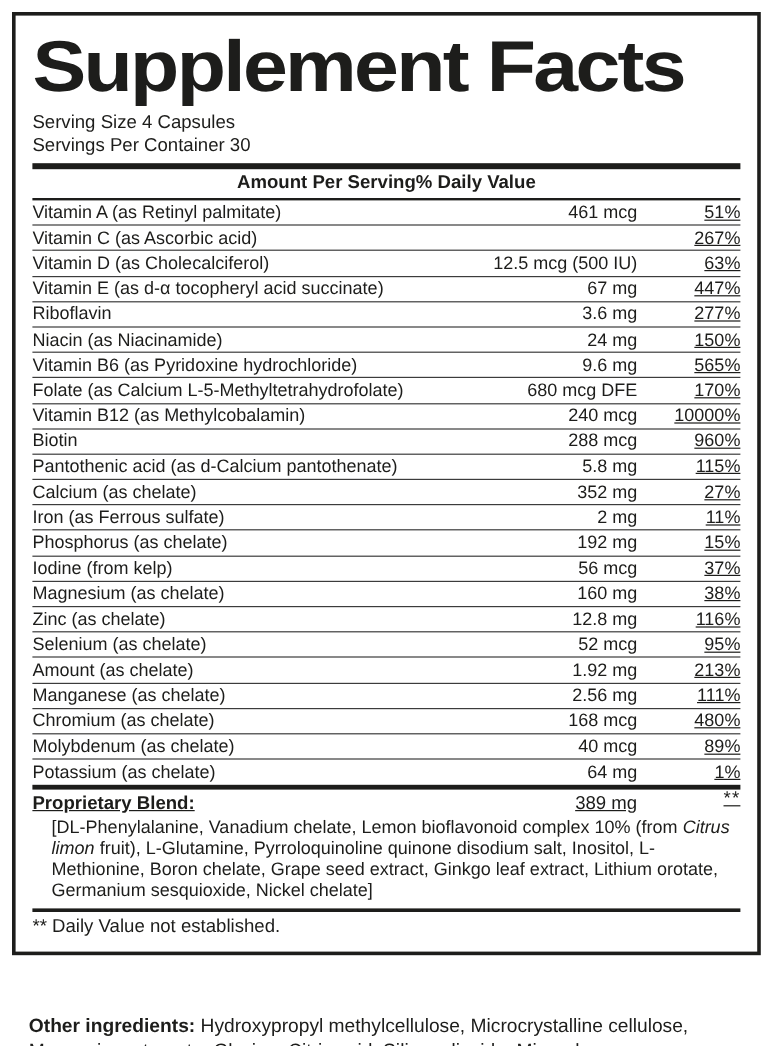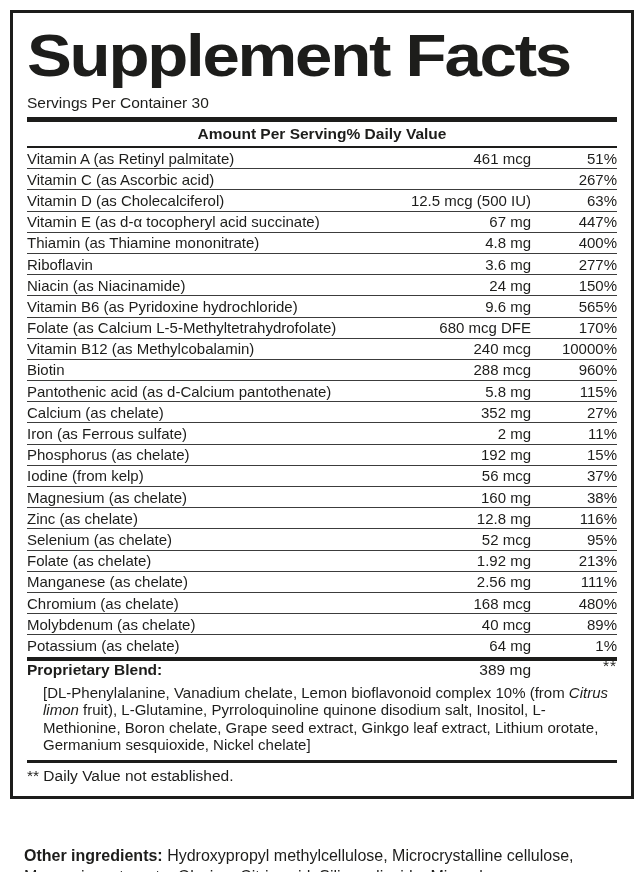--- a/index.html
+++ b/index.html
@@ -70,26 +70,28 @@
   .row {
     display: flex;
     align-items: center;
     height: 21.2px;
     font-size: 15px;
     border-bottom: 1px solid #3c3c3c;
   }
   .row:last-child { border-bottom: none; }
   .cell-name { flex: 1 1 auto; white-space: nowrap; overflow: hidden; }
   .cell-amount { flex: 0 0 150px; text-align: right; white-space: nowrap; }
-  .cell-dv { flex: 0 0 86px; text-align: right; white-space: nowrap; }
+  .cell-dv { flex: 0 0 86px; text-align: right; white-space: nowrap; text-decoration: underline; }
 
   .blend-row {
     display: flex;
+    align-items: center;
     height: 23px;
     font-size: 15.5px;
+    text-decoration: underline;
   }
   .blend-label { flex: 1 1 auto; font-weight: bold; }
   .blend-amount { flex: 0 0 150px; text-align: right; }
   .blend-dv { flex: 0 0 86px; text-align: right; position: relative; top: -4px; letter-spacing: 1px; }
 
   .blend-ingredients {
     font-size: 15px;
     line-height: 17.5px;
     padding-left: 16px;
     padding-right: 4px;
@@ -117,20 +119,21 @@
 <body>
 
 <div class="page">
 
   <div class="panel">
 
     <div>
       <span class="panel-title">Supplement Facts</span>
     </div>
 
+    <div class="serving-line">Serving Size 4 Capsules</div>
     <div class="serving-line">Servings Per Container 30</div>
 
     <div class="bar-thick"></div>
 
     <div class="header-row">
       <span>Amount Per Serving</span>
       <span>% Daily Value</span>
     </div>
 
     <div class="rule-2"></div>
@@ -152,25 +155,20 @@
     <span class="cell-amount">12.5 mcg (500 IU)</span>
     <span class="cell-dv">63%</span>
   </div>
 
   <div class="row">
     <span class="cell-name">Vitamin E (as d-α tocopheryl acid succinate)</span>
     <span class="cell-amount">67 mg</span>
     <span class="cell-dv">447%</span>
   </div>
 
-  <div class="row">
-    <span class="cell-name">Thiamin (as Thiamine mononitrate)</span>
-    <span class="cell-amount">4.8 mg</span>
-    <span class="cell-dv">400%</span>
-  </div>
 
   <div class="row">
     <span class="cell-name">Riboflavin</span>
     <span class="cell-amount">3.6 mg</span>
     <span class="cell-dv">277%</span>
   </div>
 
   <div class="row">
     <span class="cell-name">Niacin (as Niacinamide)</span>
     <span class="cell-amount">24 mg</span>
@@ -243,21 +241,21 @@
     <span class="cell-dv">116%</span>
   </div>
 
   <div class="row">
     <span class="cell-name">Selenium (as chelate)</span>
     <span class="cell-amount">52 mcg</span>
     <span class="cell-dv">95%</span>
   </div>
 
   <div class="row">
-    <span class="cell-name">Folate (as chelate)</span>
+    <span class="cell-name">Amount (as chelate)</span>
     <span class="cell-amount">1.92 mg</span>
     <span class="cell-dv">213%</span>
   </div>
 
   <div class="row">
     <span class="cell-name">Manganese (as chelate)</span>
     <span class="cell-amount">2.56 mg</span>
     <span class="cell-dv">111%</span>
   </div>
 

